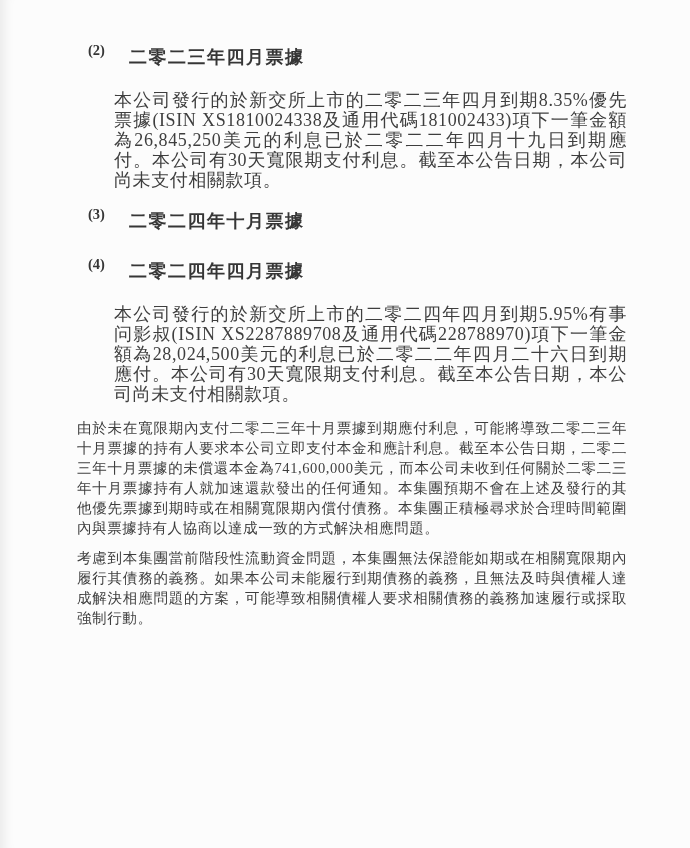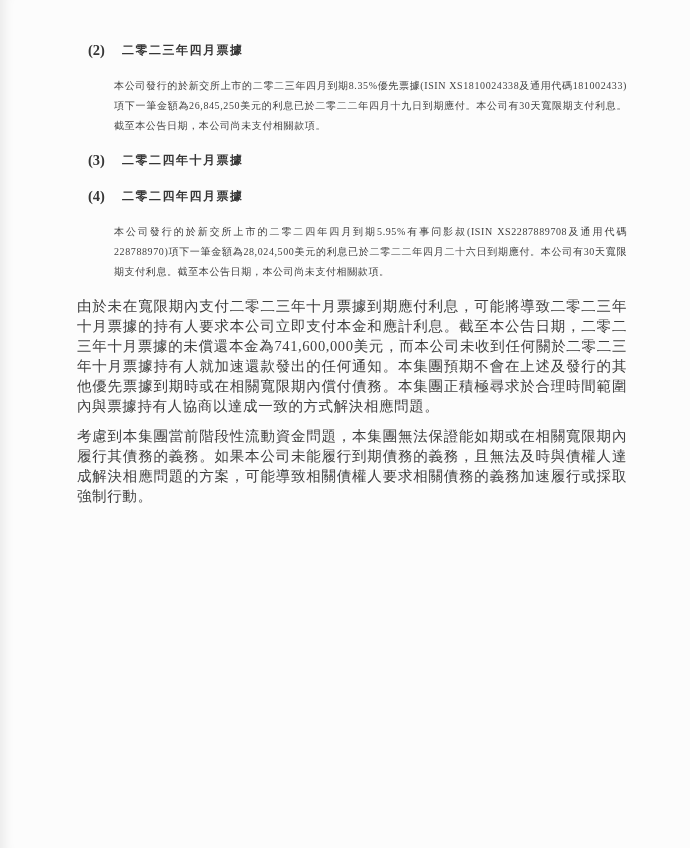--- a/index.html
+++ b/index.html
@@ -31,28 +31,28 @@
     font-size: 14.5px;
     line-height: 20px;
     color: #363636;
   }
   .sec-num {
     width: 34px;
     flex: none;
     font-weight: bold;
   }
   .sec-title {
-    margin: 0;
-    font-size: 12px;
+    margin: 7px;
+    font-size: 18px;
     letter-spacing: 1.5px;
     text-align: right;
   }
   .sec-body {
     margin: 0 0 0 26px;
-    font-size: 10px;
+    font-size: 18px;
     line-height: 20px;
     text-align: justify;
     letter-spacing: 0.6px;
   }
   .para {
     margin: 0 0 10px 12px;
     font-size: 14.5px;
     line-height: 20px;
     text-align: justify;
     letter-spacing: 0.6px;

